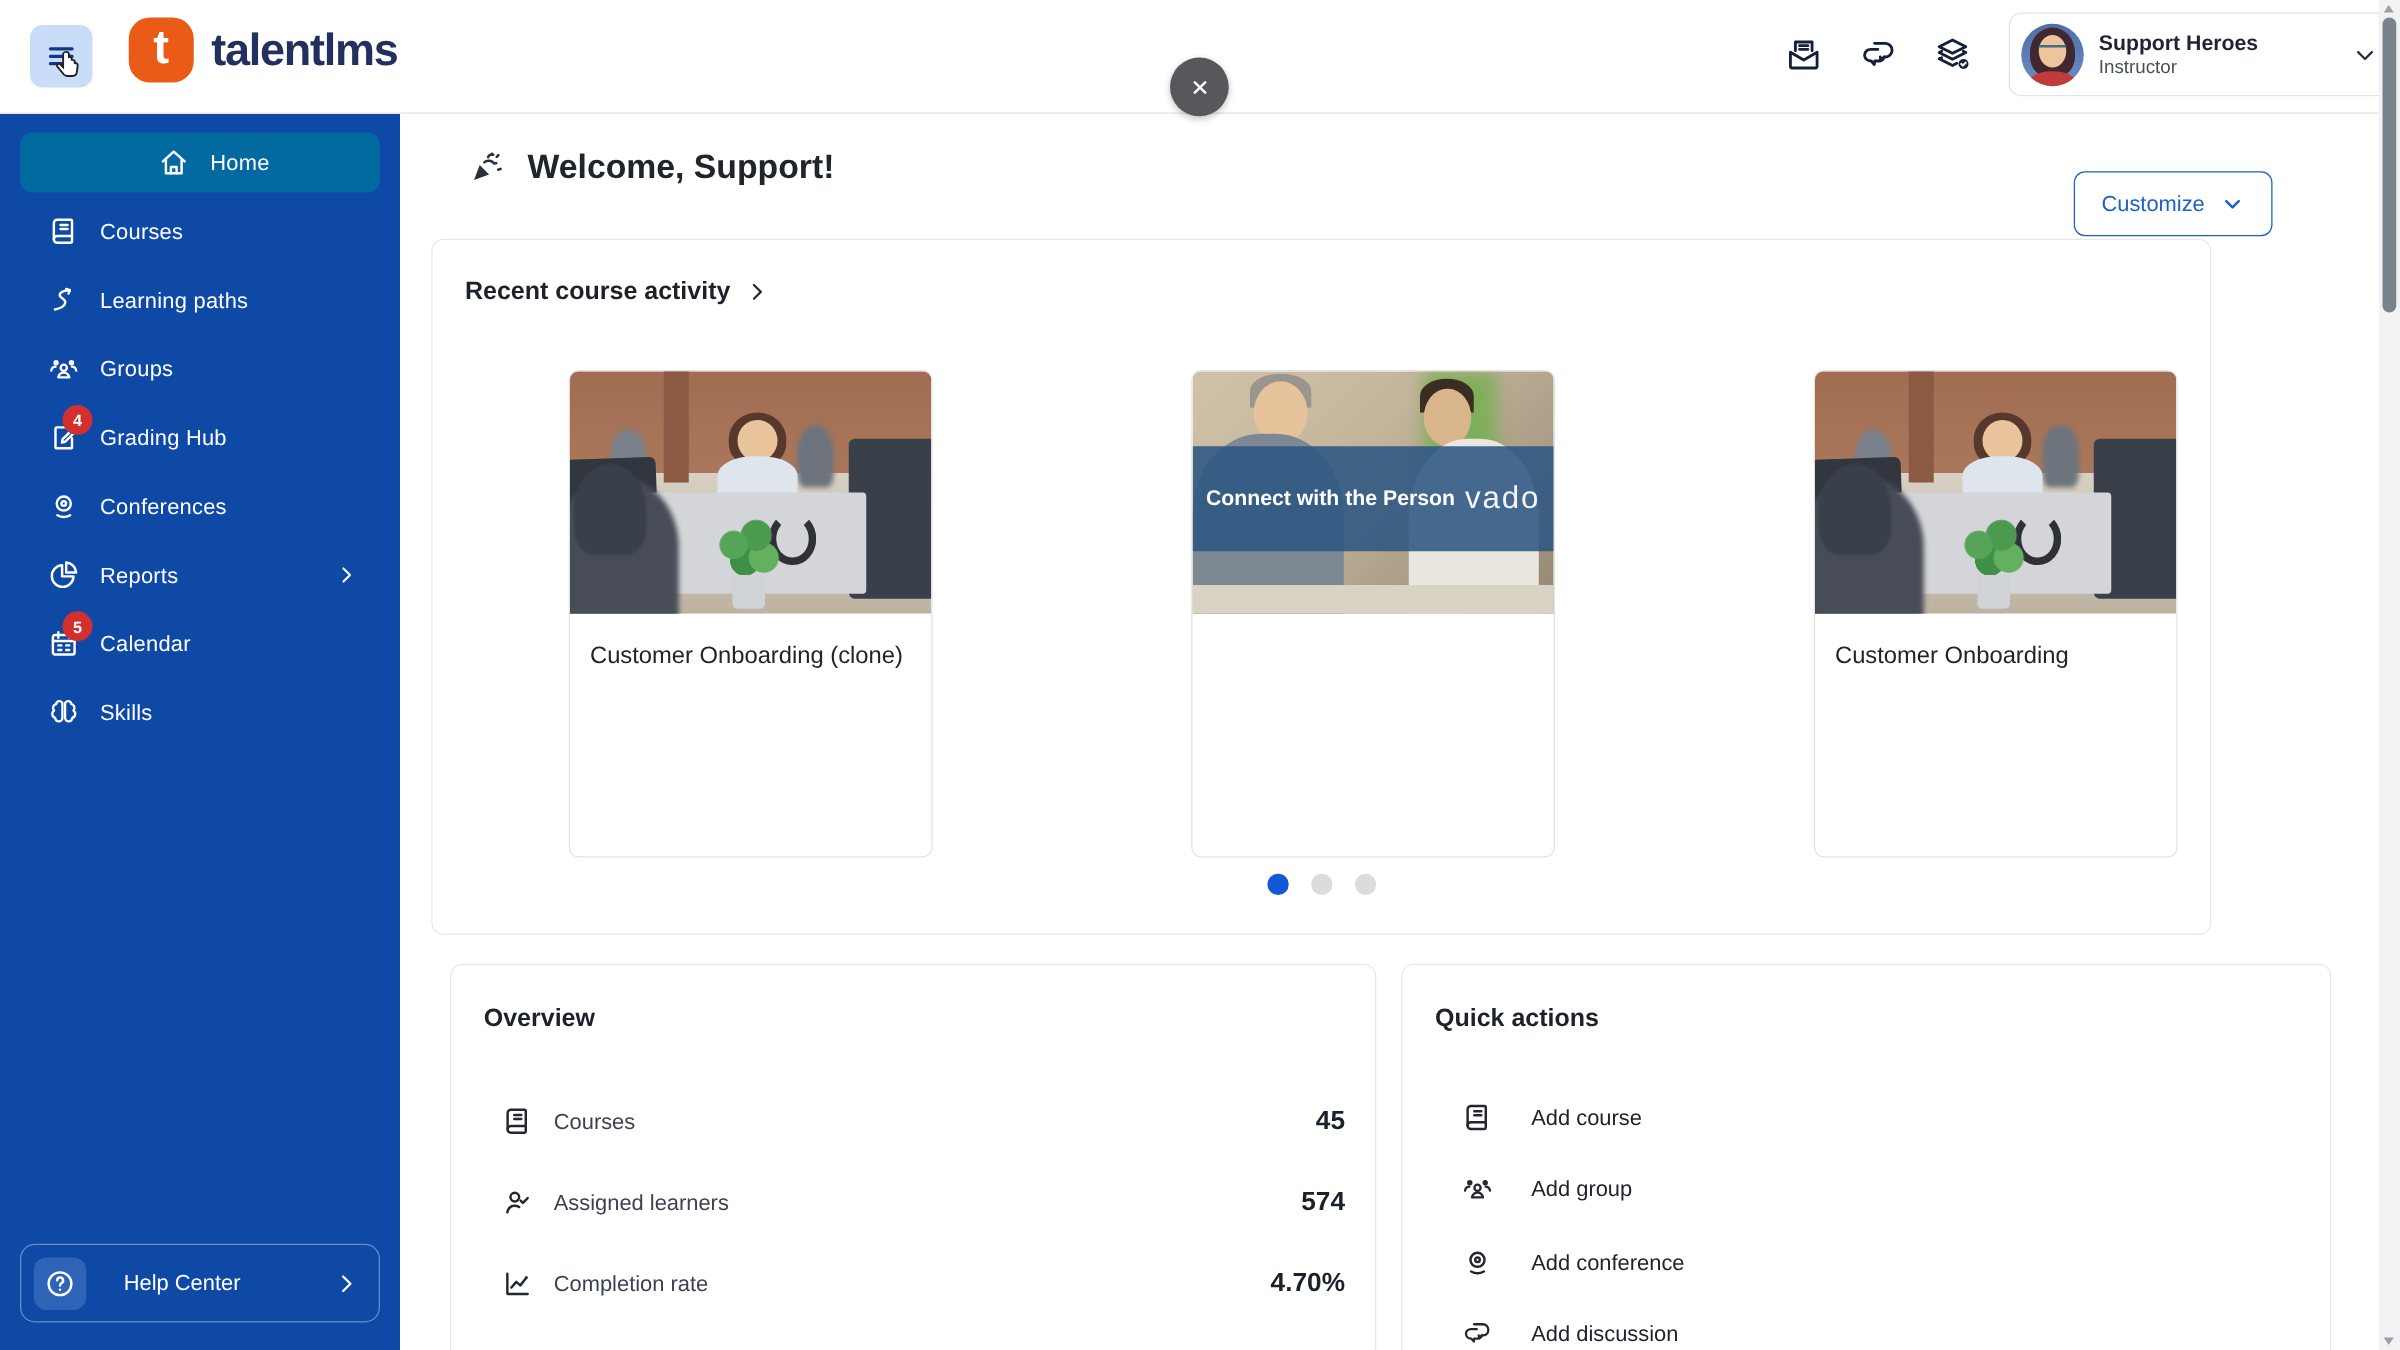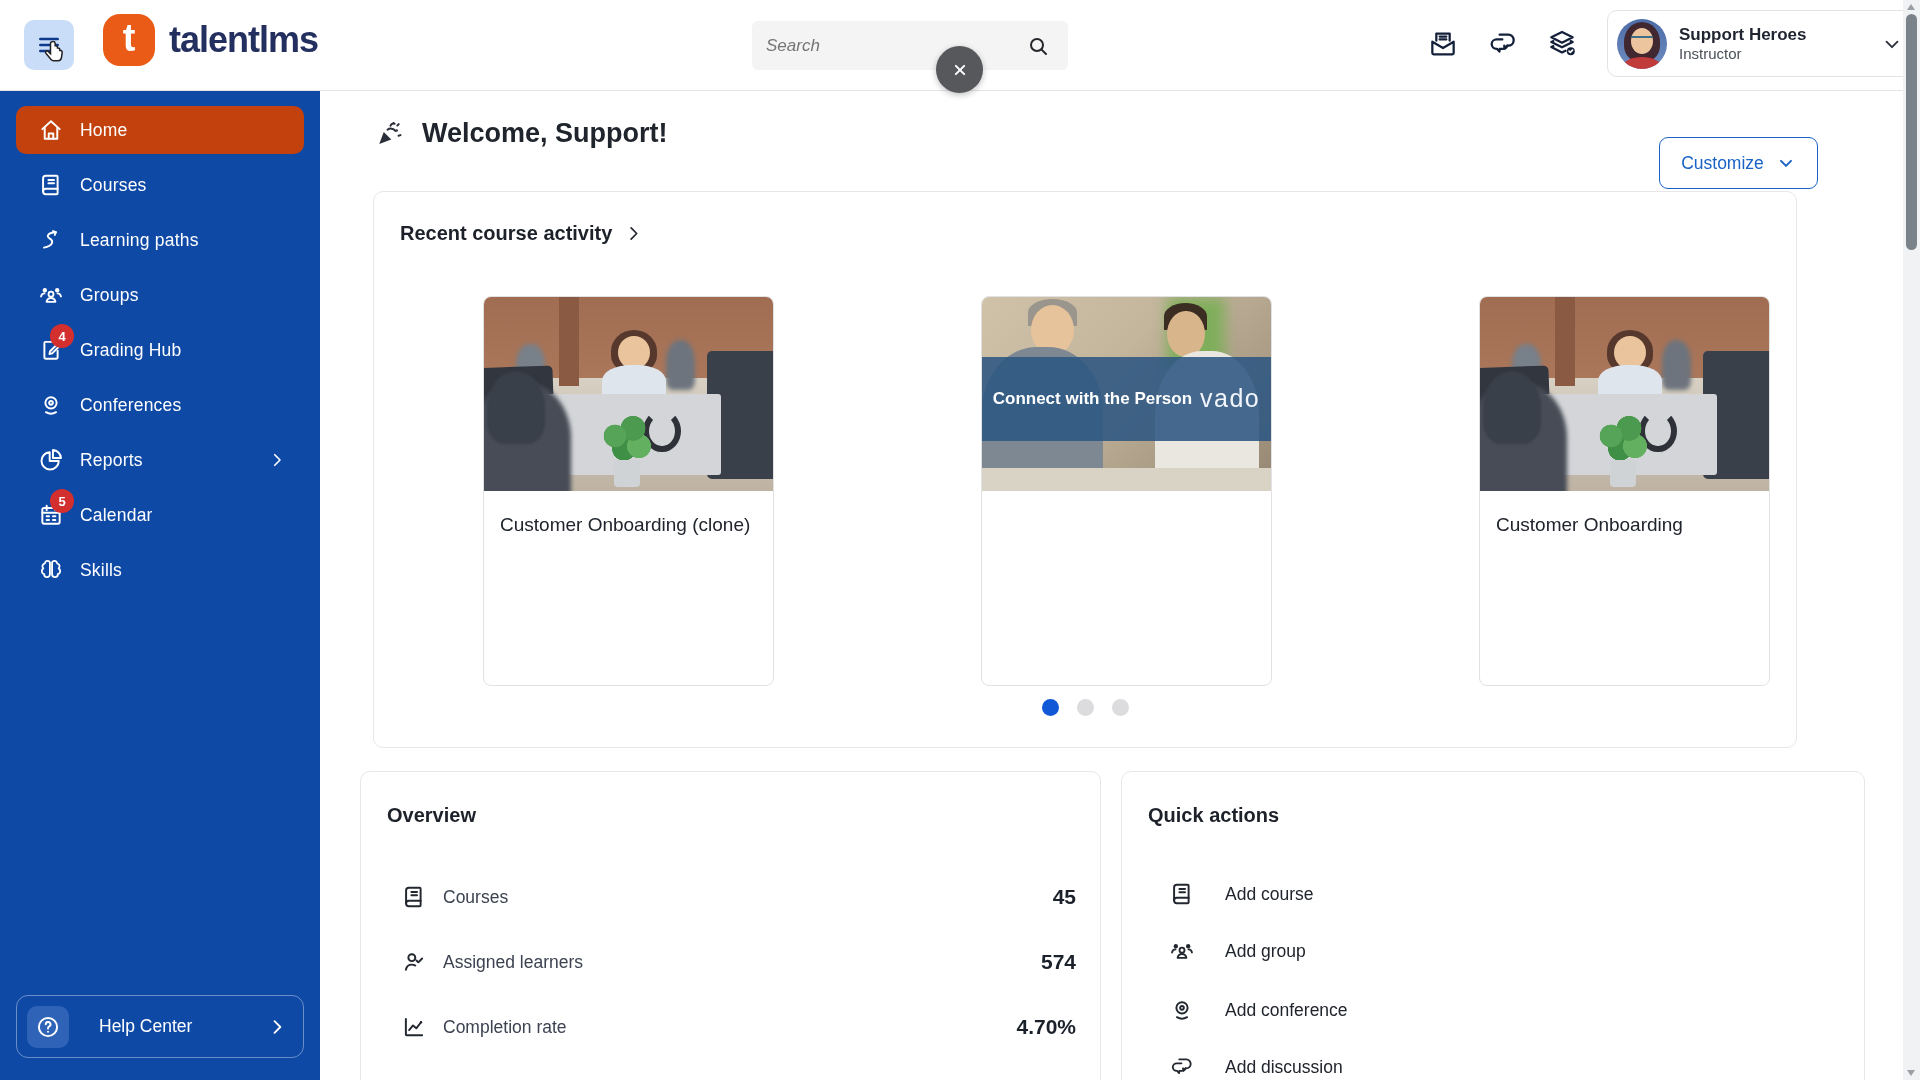--- a/index.html
+++ b/index.html
@@ -51,21 +51,21 @@
   .user-name { font-size:17px; font-weight:bold; color:#1f2430; }
   .user-role { font-size:15px; color:#4a5058; }
   .user-chev { margin-left:auto; color:#2a2f3a; }
 
   
   .sidebar { position:absolute; left:0; top:91px; width:320px; height:989px;
              background:#0e49a6; z-index:10; }
   .nav { padding:15px 16px 0 16px; display:flex; flex-direction:column; gap:7px; }
   .nav-item { position:relative; display:flex; align-items:center; height:48px;
               border-radius:10px; color:#fff; cursor:pointer; padding-left:22px; }
-  .nav-item.active { background:#c2410c; }
+  .nav-item.active { background:#0369a1;justify-content:center; }
   .nav-item .nicon { width:26px; height:26px; flex:0 0 auto; }
   .nav-item .nlabel { margin-left:16px; font-size:17.5px; font-weight:500; letter-spacing:.2px; }
   .nav-item .nchev { margin-left:auto; margin-right:18px; }
   .nbadge { position:absolute; left:34px; top:-2px; min-width:24px; height:24px;
             background:#d32f2f; border-radius:12px; color:#fff; font-size:13px;
             font-weight:bold; display:flex; align-items:center; justify-content:center;
             padding:0 6px; }
   .help-center { position:absolute; left:16px; bottom:22px; width:288px; height:63px;
                  border:1px solid rgba(255,255,255,.38); border-radius:12px;
                  display:flex; align-items:center; padding:0 16px 0 10px;
@@ -78,21 +78,21 @@
   
   .welcome-row { position:absolute; left:374px; top:118px; display:flex; align-items:center; gap:18px; }
   .welcome-title { font-size:27px; font-weight:bold; color:#20242c; }
   .customize { position:absolute; left:1659px; top:119px; width:159px; height:52px;
                background:#fff; border:1.5px solid #1a63c5; border-radius:9px;
                color:#1a63c5; font-size:17.5px; display:flex; align-items:center;
                justify-content:center; gap:12px; cursor:pointer;
                font-family:"Liberation Sans", sans-serif;margin-top:18px; }
 
   .panel { position:absolute; background:#fff; border:1px solid #e7e7e9; border-radius:10px; }
-  .recent { left:373px; top:191px; width:1424px; height:557px; }
+  .recent { left:345px; top:191px; width:1424px; height:557px; }
   .section-head { position:absolute; left:26px; top:30px; display:flex; align-items:center;
                   gap:12px; cursor:pointer; background:none; border:none;
                   font-family:"Liberation Sans", sans-serif; }
   .section-title { font-size:20px; font-weight:bold; color:#1d2129; }
 
   .course-card { position:absolute; top:104px; width:291px; height:390px;
                  border:1px solid #e2e2e4; border-radius:8px; background:#fff;
                  cursor:pointer; overflow:hidden; }
   .course-card .thumb { position:absolute; left:0; top:0; right:0; height:194px; overflow:hidden; }
   .course-title { position:absolute; left:16px; top:214px; right:16px;
@@ -170,29 +170,20 @@
     <svg viewBox="0 0 24 24">
         <path d="M9 4.5v9l-2-2c-.8-.8-2.2-.3-2.2.8 0 .4.1.7.4 1l4.3 5.2c.5.6 1.3 1 2.1 1h3.9c1.5 0 2.7-1.1 2.9-2.6l.6-4.4c.1-1-.6-1.9-1.6-1.9h-.4v-.5c0-.9-.7-1.6-1.6-1.6h-.4v-.3c0-.9-.7-1.6-1.6-1.6h-.4V4.5C12.9 3.7 12.2 3 11.3 3S9 3.7 9 4.5z" fill="#fff" stroke="#222" stroke-width="1.3"></path>
       </svg>
   </span>
 
   <div class="logo">
     <div class="logo-badge">t</div>
     <div class="logo-word">talentlms</div>
   </div>
 
-  <div class="search">
-    <input type="text" placeholder="Search" style="">
-    <button class="mag">
-      <svg width="24" height="24" viewBox="0 0 24 24" fill="none" stroke="currentColor" stroke-width="2" stroke-linecap="round">
-          <circle cx="11" cy="11" r="6"></circle>
-          <path d="m15.6 15.6 4.4 4.4"></path>
-        </svg>
-    </button>
-  </div>
 
   <button class="close-fab">
     <span>
       <svg width="20" height="20" viewBox="0 0 24 24" fill="none" stroke="currentColor" stroke-width="2.4" stroke-linecap="round">
           <path d="M7 7l10 10M17 7 7 17"></path>
         </svg>
     </span>
   </button>
 
   <button class="hicon" style="left:1427px">

